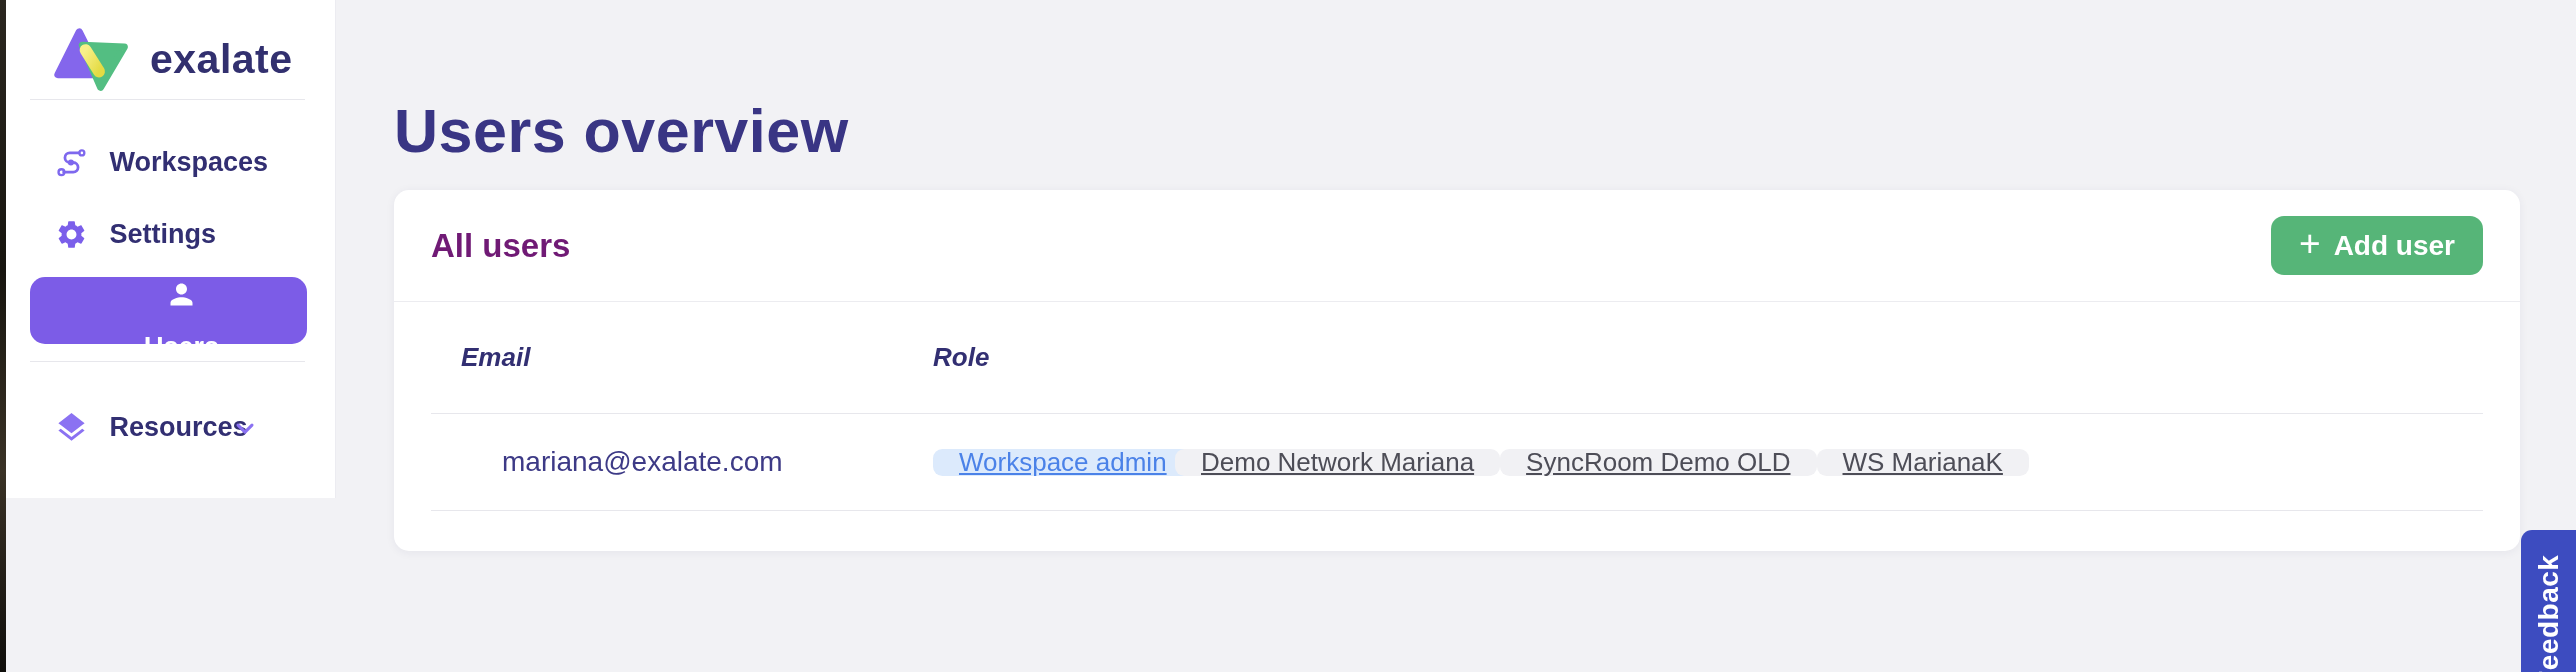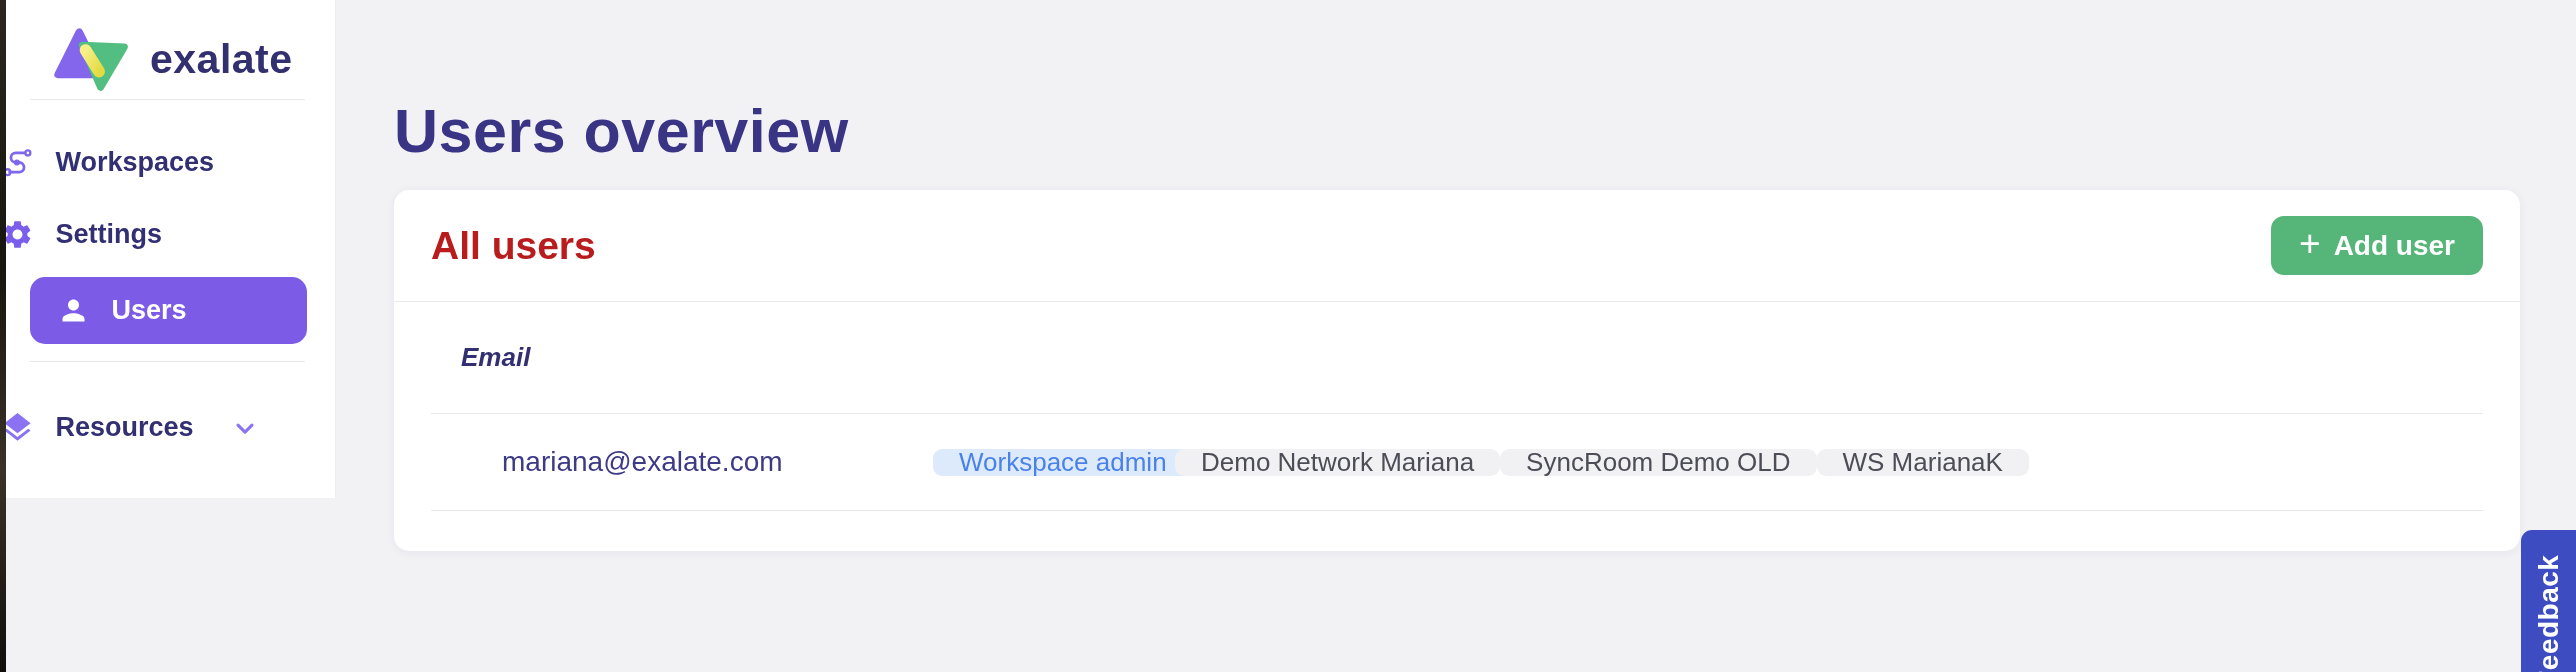--- a/index.html
+++ b/index.html
@@ -31,29 +31,29 @@
   .logo-mark { width:87px; height:76px; flex:0 0 auto; }
   .logo-text {
     font-size:41px; font-weight:700; letter-spacing:0.5px;
     color:#32306F; line-height:1;
   }
   .side-divider { height:0.9px; background:#E7E7EC; margin:0 30px; }
   .divider-logo { margin-top:0; }
   .nav { padding-top:33px; }
   .nav-item {
     display:flex; align-items:center; gap:20.4px;
-    height:59px; cursor:pointer;
+    height:59px; padding-left:54px; cursor:pointer;
     margin-bottom:13px;
   }
   .nav-item .nav-icon { width:35px; height:35px; flex:0 0 auto; display:flex; align-items:center; justify-content:center; }
   .nav-item .nav-label { font-size:27px; font-weight:700; color:#322F72; }
   .nav-item.active {
     background:#7C5CE7; border-radius:15px;
     margin:0 30px 13px 30px; padding-left:26px;
-    height:67px; width:277px;
+    height:67px; width:277px;flex-direction:column;
   }
   .nav-item.active .nav-label { color:#FFFFFF; }
   .divider-mid { margin-top:16.7px; margin-bottom:37px; }
   .nav-item.resources { position:relative; width:307px; }
   .chevron { position:absolute; right:48px; top:50%; transform:translateY(-50%); width:28px; height:28px; }
 
   
   .main { position:absolute; left:336px; top:0; right:0; height:673px; }
   .page-title {
     position:absolute; left:58px; top:48px;
@@ -62,41 +62,41 @@
 
   .card {
     position:absolute; left:58px; top:190px; width:2126px; height:361px;
     background:#FFFFFF; border-radius:15px;
     box-shadow:0 1.9px 9.3px rgba(40,40,90,.06);
   }
   .card-header {
     height:112px; display:flex; align-items:center; justify-content:space-between;
     padding:0 37px; border-bottom:0.9px solid #ECECF0;
   }
-  .card-title { font-size:39px; font-weight:700; color:#b91c1c; }
+  .card-title { font-size:33px; font-weight:700; color:#701a75; }
   .add-user-btn {
     display:flex; align-items:center; gap:13px;
     background:#56B578; color:#FFFFFF; border:none; cursor:pointer;
     height:59px; padding:0 28px; border-radius:13px;
     font-family:inherit; font-size:28px; font-weight:700;
   }
   .plus-glyph { font-size:37px; font-weight:400; line-height:1; margin-top:-3.7px; }
 
   .table { margin:0 37px; }
   .t-row {
     display:grid; grid-template-columns:472px 242px 1fr;
     align-items:center; padding-left:30px;
   }
   .t-head { height:112px; border-bottom:0.9px solid #E7E7EC;font-style:italic; }
   .t-head .t-col { font-size:26px; font-weight:700; color:#322F72; }
   .t-body-row { height:97px; border-bottom:0.9px solid #E7E7EC; }
   .email-cell { font-size:28px; color:#3D3A86;margin-left:41px; }
   .badge {
     display:inline-flex; align-items:center; height:27px;
-    padding:0 26px; border-radius:9.3px; font-size:26px; white-space:nowrap;
+    padding:0 26px; border-radius:9.3px; font-size:26px; white-space:nowrap;text-decoration:underline;
   }
   .badge-role { background:#DCEAFC; color:#4B82E8; }
   .badges { display:flex; }
   .badge-network { background:#F1F1F4; color:#4D4D57; }
 
   
   .feedback-tab {
     position:absolute; right:0; top:530px; width:55px; height:177px;
     background:#3D4CC0; border-radius:11px 0 0 11px; cursor:pointer;
     display:flex; align-items:center; justify-content:center;
@@ -185,20 +185,21 @@
       <div class="card-title">All users</div>
       <button class="add-user-btn">
         <span class="plus-glyph">+</span>
         <span>Add user</span>
       </button>
     </div>
 
     <div class="table">
       <div class="t-row t-head">
         <div class="t-col">Email</div>
+        <div class="t-col">Role</div>
       </div>
 
       <div class="t-row t-body-row">
         <div class="email-cell">mariana@exalate.com</div>
         <div>
           <span class="badge badge-role">Workspace admin</span>
         </div>
         <div class="badges">
           <span class="badge badge-network">Demo Network Mariana</span>
           <span class="badge badge-network">SyncRoom Demo OLD</span>

